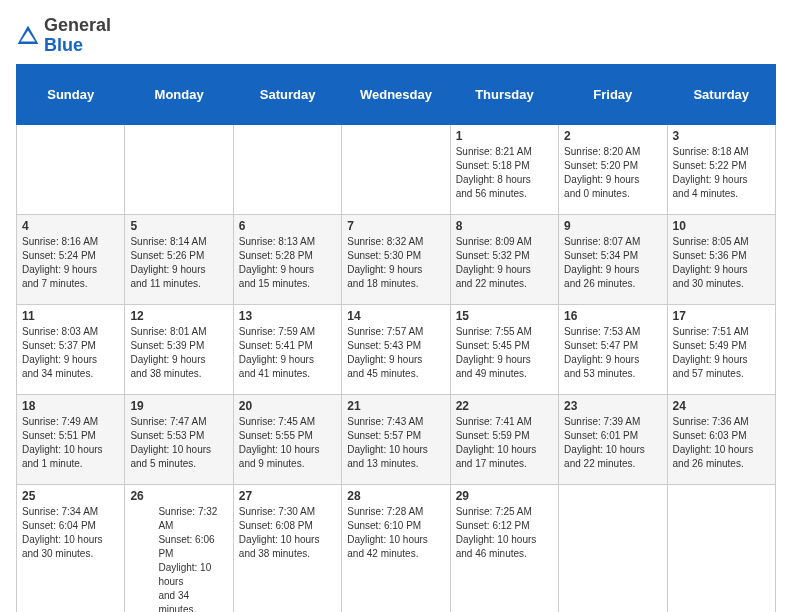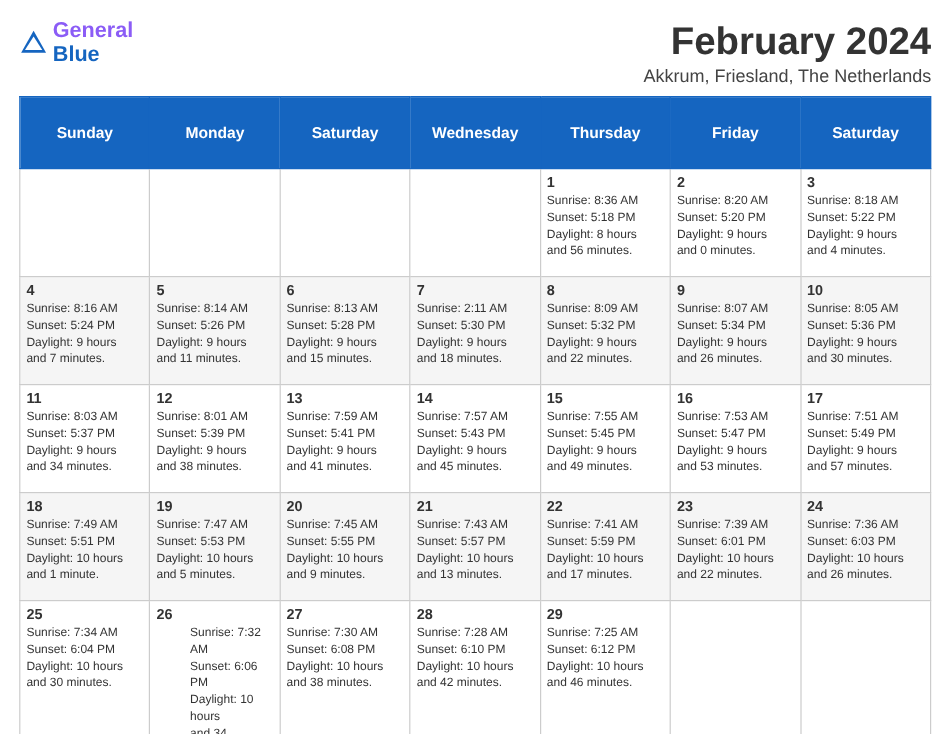--- a/index.html
+++ b/index.html
@@ -19,21 +19,21 @@
     .logo {
       display: flex;
       align-items: center;
       gap: 4px;
     }
     .logo-text {
       font-size: 18px;
       font-weight: bold;
       line-height: 1.1;
     }
-    .logo-general { color: #8b5cf6; }
+    .logo-general { color: #404040; }
     .logo-blue { color: #1565c0; }
     .logo-icon {
       width: 24px;
       height: 24px;
     }
     .title-block {
       text-align: right;
     }
     .month-title {
       font-size: 32px;
@@ -90,24 +90,20 @@
   <div class="logo">
     <svg class="logo-icon" viewBox="0 0 30 30" xmlns="http://www.w3.org/2000/svg">
       <polygon points="15,2 28,25 2,25" fill="#1565c0"></polygon>
       <polygon points="15,8 24,22 6,22" fill="#fff"></polygon>
     </svg>
     <div class="logo-text">
       <span class="logo-general">General</span><br>
       <span class="logo-blue">Blue</span>
     </div>
   </div>
-  <div class="title-block">
-    <div class="month-title">February 2024</div>
-    <div class="location">Akkrum, Friesland, The Netherlands</div>
-  </div>
 </div>
 
 <table>
   <thead>
     <tr>
     <th>Sunday</th>
         <th>Monday</th>
         <th>Saturday</th>
         <th>Wednesday</th>
         <th>Thursday</th>
@@ -116,21 +112,21 @@
       </tr>
   </thead>
   <tbody>
   <tr>
         <td></td>
         <td></td>
         <td></td>
         <td></td>
         <td>
           <div class="day-number">1</div>
-          <div class="day-info" style="white-space: pre-line;">Sunrise: 8:36 AM
+          <div class="day-info" style="white-space: pre-line;">Sunrise: 8:21 AM
 Sunset: 5:18 PM
 Daylight: 8 hours
 and 56 minutes.</div>
         </td>
         <td>
           <div class="day-number">2</div>
           <div class="day-info" style="white-space: pre-line;">Sunrise: 8:20 AM
 Sunset: 5:20 PM
 Daylight: 9 hours
 and 0 minutes.</div>
@@ -160,21 +156,21 @@
         </td>
         <td>
           <div class="day-number">6</div>
           <div class="day-info" style="white-space: pre-line;">Sunrise: 8:13 AM
 Sunset: 5:28 PM
 Daylight: 9 hours
 and 15 minutes.</div>
         </td>
         <td>
           <div class="day-number">7</div>
-          <div class="day-info" style="white-space: pre-line;">Sunrise: 2:11 AM
+          <div class="day-info" style="white-space: pre-line;">Sunrise: 8:32 AM
 Sunset: 5:30 PM
 Daylight: 9 hours
 and 18 minutes.</div>
         </td>
         <td>
           <div class="day-number">8</div>
           <div class="day-info" style="white-space: pre-line;">Sunrise: 8:09 AM
 Sunset: 5:32 PM
 Daylight: 9 hours
 and 22 minutes.</div>

